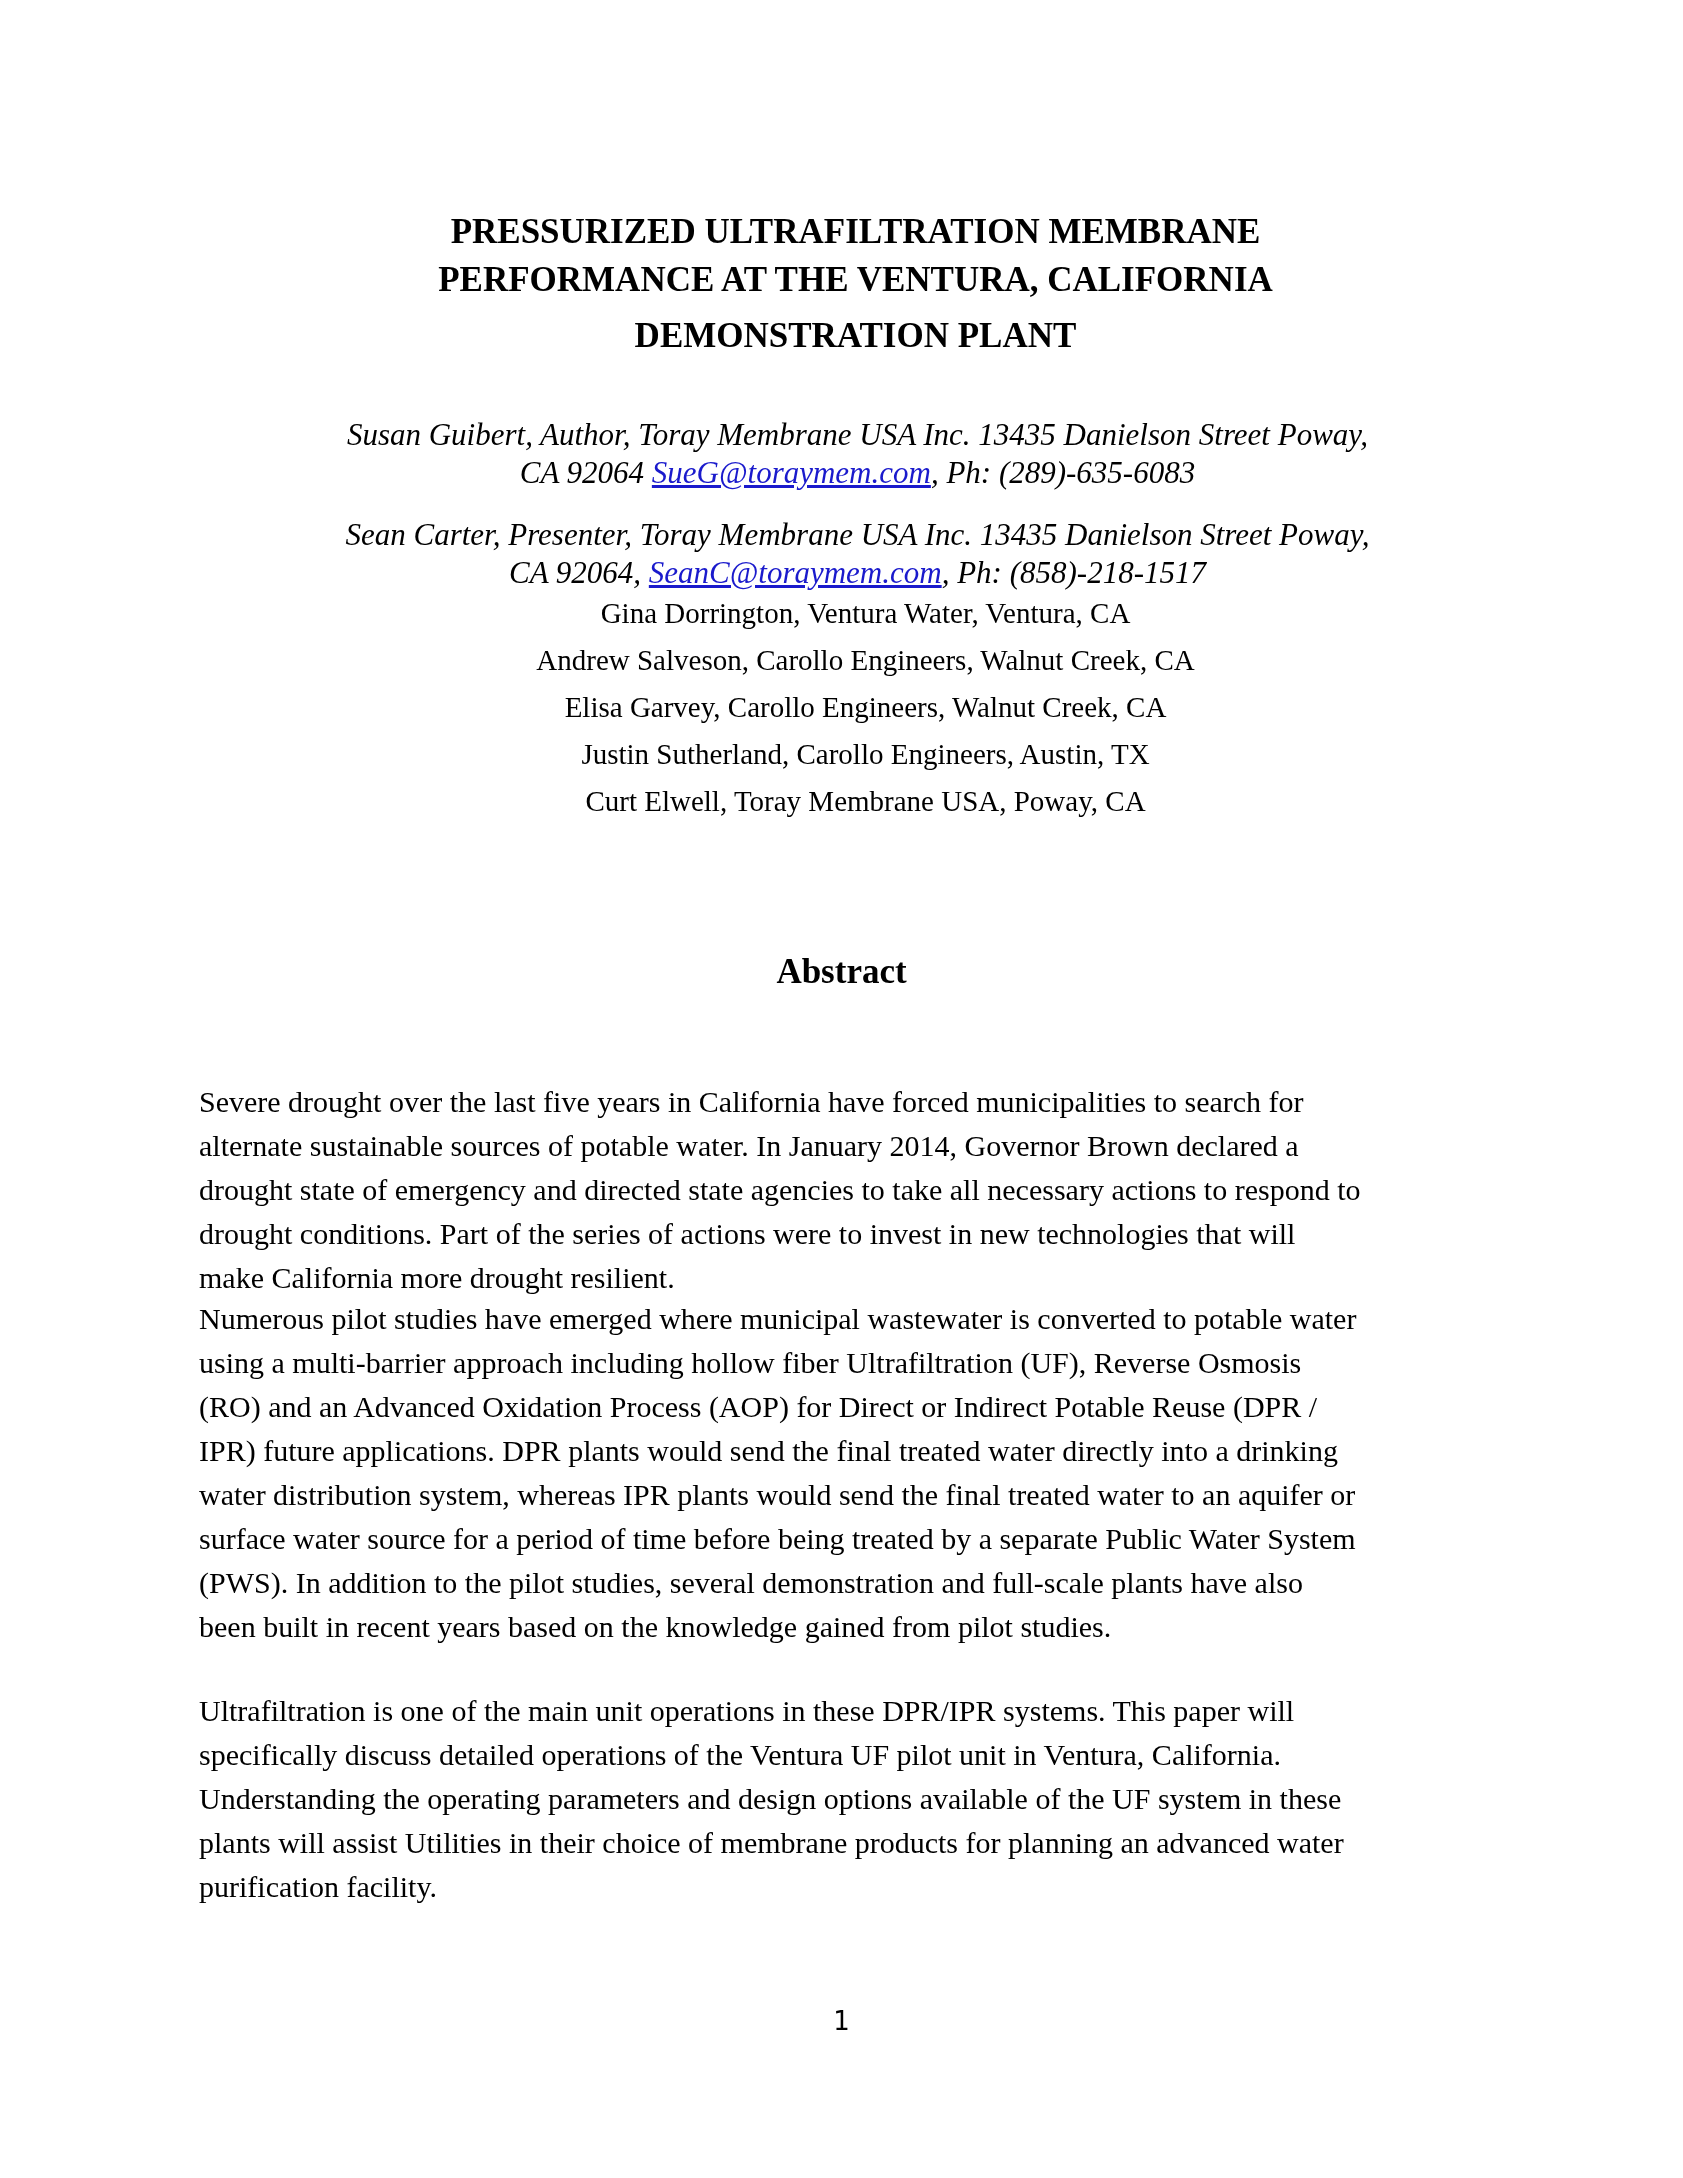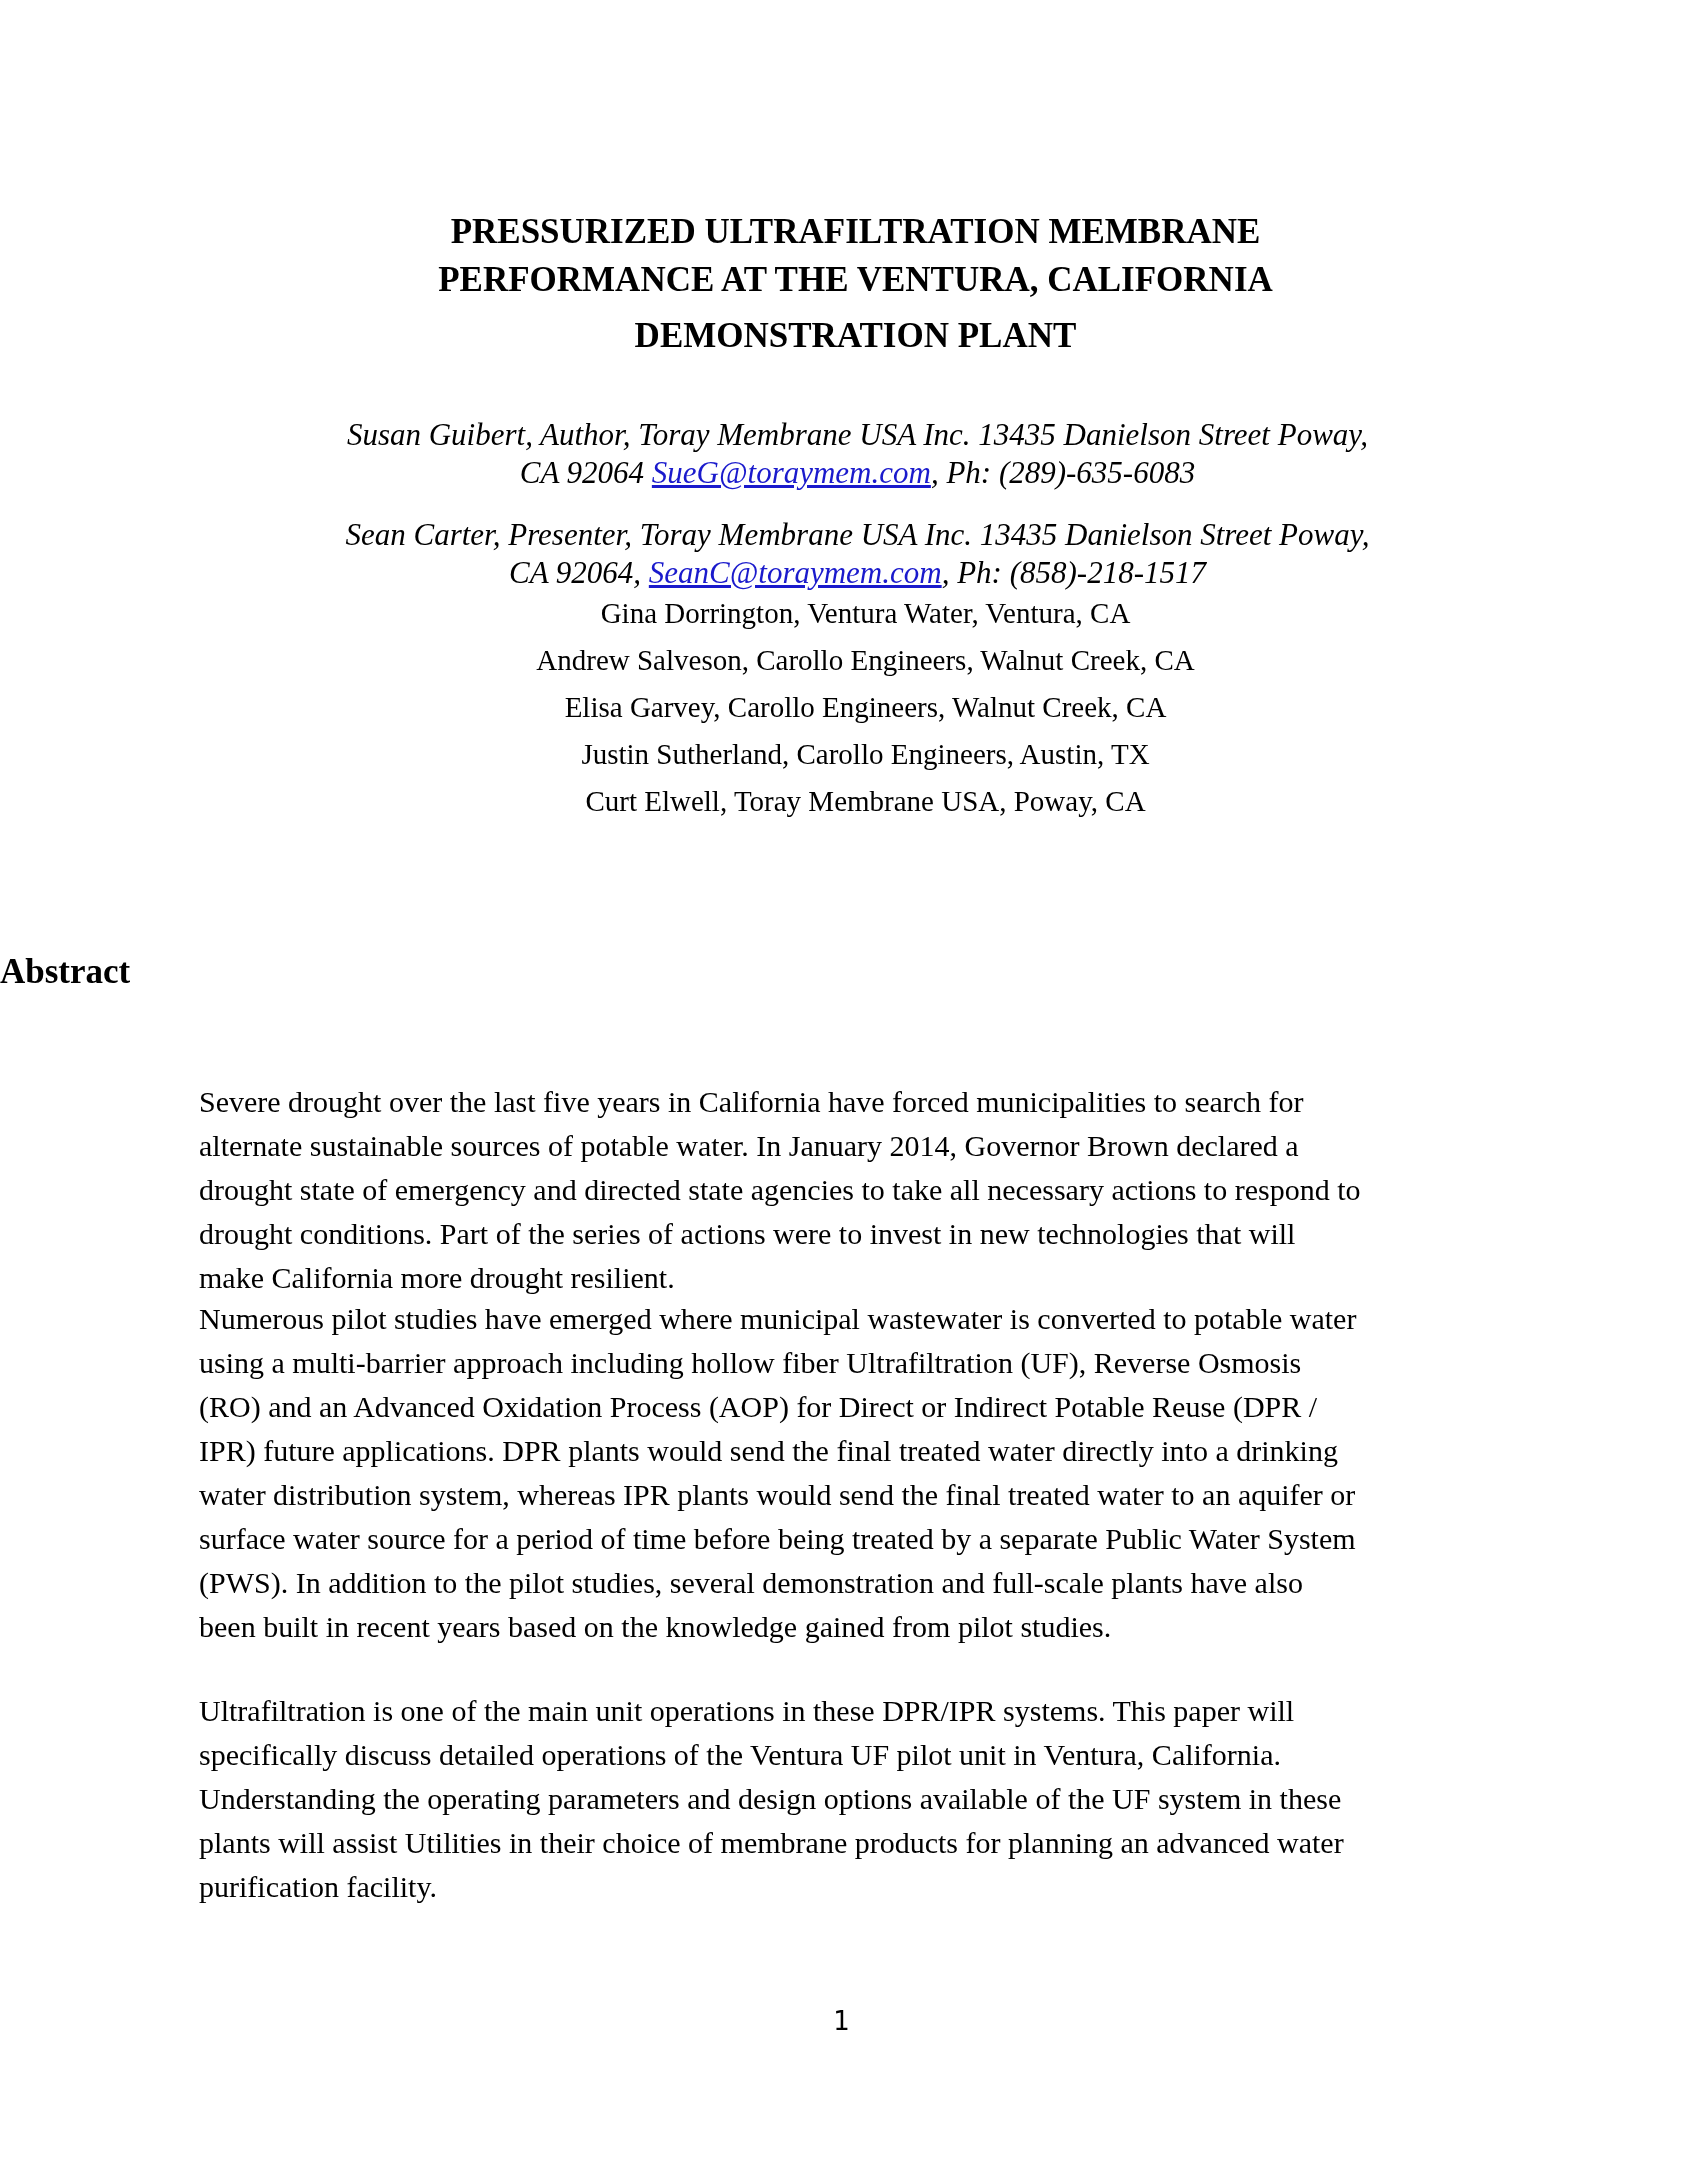--- a/index.html
+++ b/index.html
@@ -20,21 +20,21 @@
   }
   .aff1 { top: 416px; }
   .aff2 { top: 516px; }
   .affil-italic a { color: #1a1acc; text-decoration: underline; }
   .coauthors {
     position: absolute; left: 0; right: 0; top: 590px; text-align: center;
     font-size: 29px; line-height: 47px;
   }
   .coauthors div { white-space: nowrap; padding-left: 48px; }
   .abstract-heading {
-    position: absolute; left: 0; right: 0; top: 950px; text-align: left;
+    position: absolute; left: 0; right: 0; top: 950px; text-align: center;
     font-weight: bold; font-size: 35px; line-height: 44px;
   }
   .para {
     position: absolute; left: 199px; width: 1287px;
     font-size: 30px; line-height: 44px; text-align: left;
   }
   .p1 { top: 1080px; }
   .p2 { top: 1297px; }
   .p3 { top: 1689px; }
   .para span.line { display: block; white-space: nowrap; }

